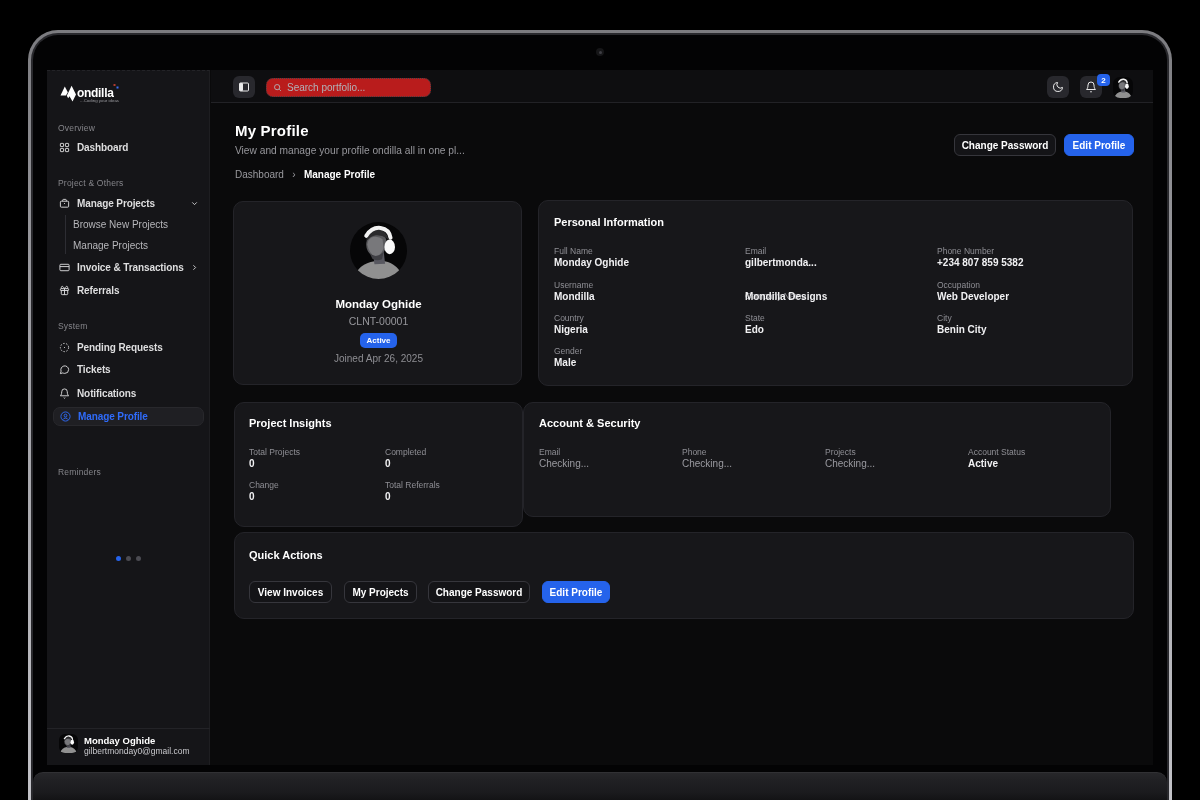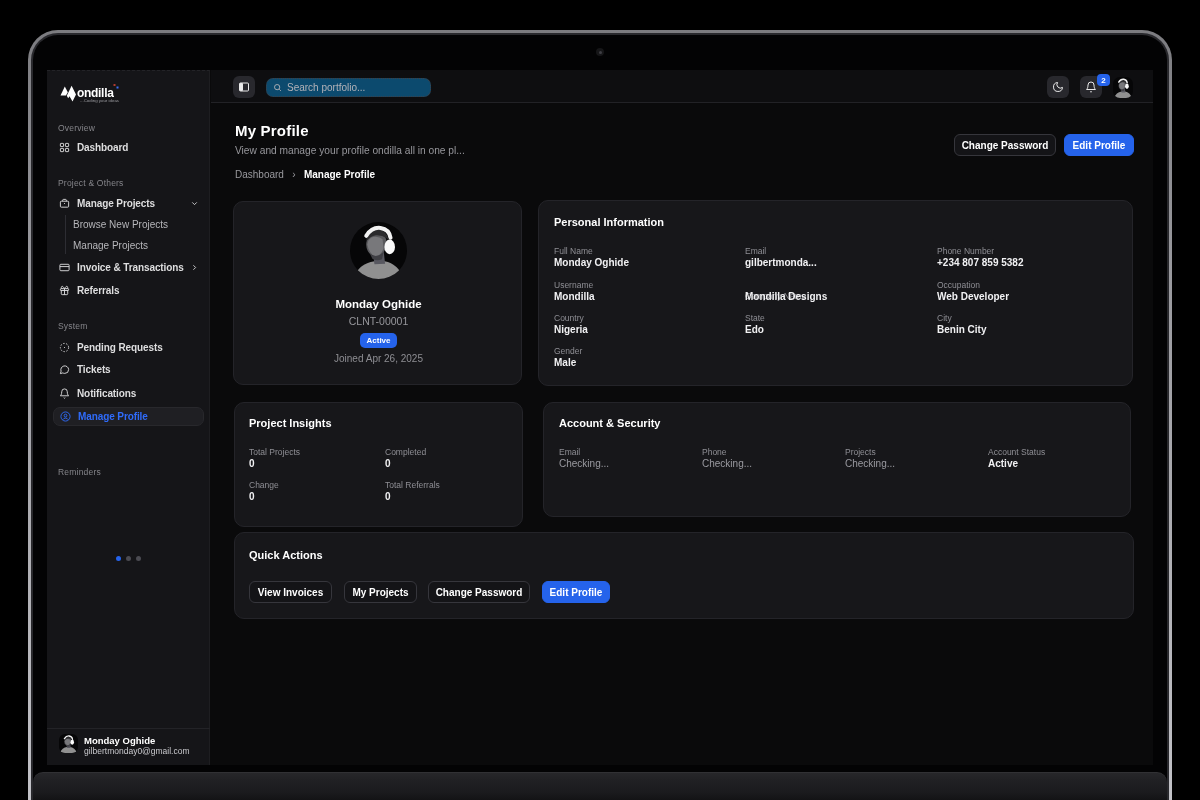--- a/index.html
+++ b/index.html
@@ -46,21 +46,21 @@
   .remicon { position:absolute; left:9px; top:12px; width:23px; height:21px; border-radius:6px;
     border:1px dashed #45454b; color:#9a9a9f; display:flex; align-items:center; justify-content:center; }
 
   .dot { width:5px; height:5px; border-radius:50%; top:486px; }
 
   
   .topbar { left:164px; top:0; width:942px; height:33px; background:#0e0e10; border-bottom:1px solid #222226; }
   .iconbtn { position:absolute; width:22px; height:22px; border-radius:6px; background:#28282d;
     display:flex; align-items:center; justify-content:center; color:#e9e9ea; }
   .search { position:absolute; left:55px; top:8px; width:165px; height:19px; border-radius:7px;
-    background:#0c4a6e; border:1px dotted #404046; display:flex; align-items:center;
+    background:#b91c1c; border:1px dotted #404046; display:flex; align-items:center;
     color:#b2b2b8; font-size:10px; }
 
   
   .h1 { left:188px; top:52px; font-size:15px; font-weight:700; color:#fff; letter-spacing:.2px; }
   .subt { left:188px; top:75px; font-size:10.2px; color:#97979c; }
   .crumb { left:188px; top:98.5px; font-size:10px; color:#9a9a9f; }
 
   .btn { position:absolute; border:1px solid #36363c; background:#141417; border-radius:6px;
     color:#fff; font-size:10px; font-weight:700; display:flex; align-items:center; justify-content:center; }
   .btn-blue { background:#2563eb; border-color:#2563eb; }
@@ -283,21 +283,21 @@
       <div class="lbl" style="left:14px; top:44px;">Total Projects</div>
       <div class="val" style="left:14px; top:55px;">0</div>
       <div class="lbl" style="left:150px; top:44px;">Completed</div>
       <div class="val" style="left:150px; top:55px;">0</div>
       <div class="lbl" style="left:14px; top:77px;">Change</div>
       <div class="val" style="left:14px; top:88px;">0</div>
       <div class="lbl" style="left:150px; top:77px;">Total Referrals</div>
       <div class="val" style="left:150px; top:88px;">0</div>
     </div>
 
-    <div class="card" style="left:496px; top:332px; width:588px; height:115px;">
+    <div class="card" style="left:476px; top:332px; width:588px; height:115px;">
       <div class="ctitle" style="left:15px; top:14px;">Account &amp; Security</div>
       <div class="lbl" style="left:15px; top:44px;">Email</div>
       <div class="valgray" style="left:15px; top:55px;">Checking...</div>
       <div class="lbl" style="left:158px; top:44px;">Phone</div>
       <div class="valgray" style="left:158px; top:55px;">Checking...</div>
       <div class="lbl" style="left:301px; top:44px;">Projects</div>
       <div class="valgray" style="left:301px; top:55px;">Checking...</div>
       <div class="lbl" style="left:444px; top:44px;">Account Status</div>
       <div class="val" style="left:444px; top:55px;">Active</div>
     </div>

